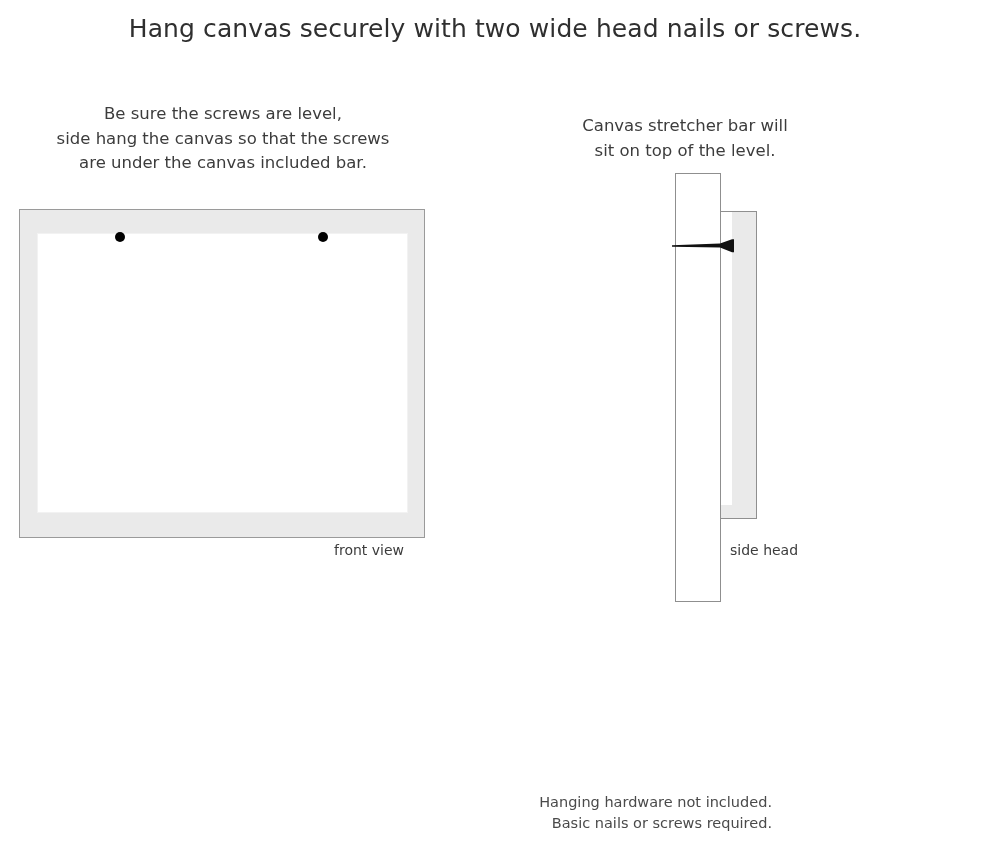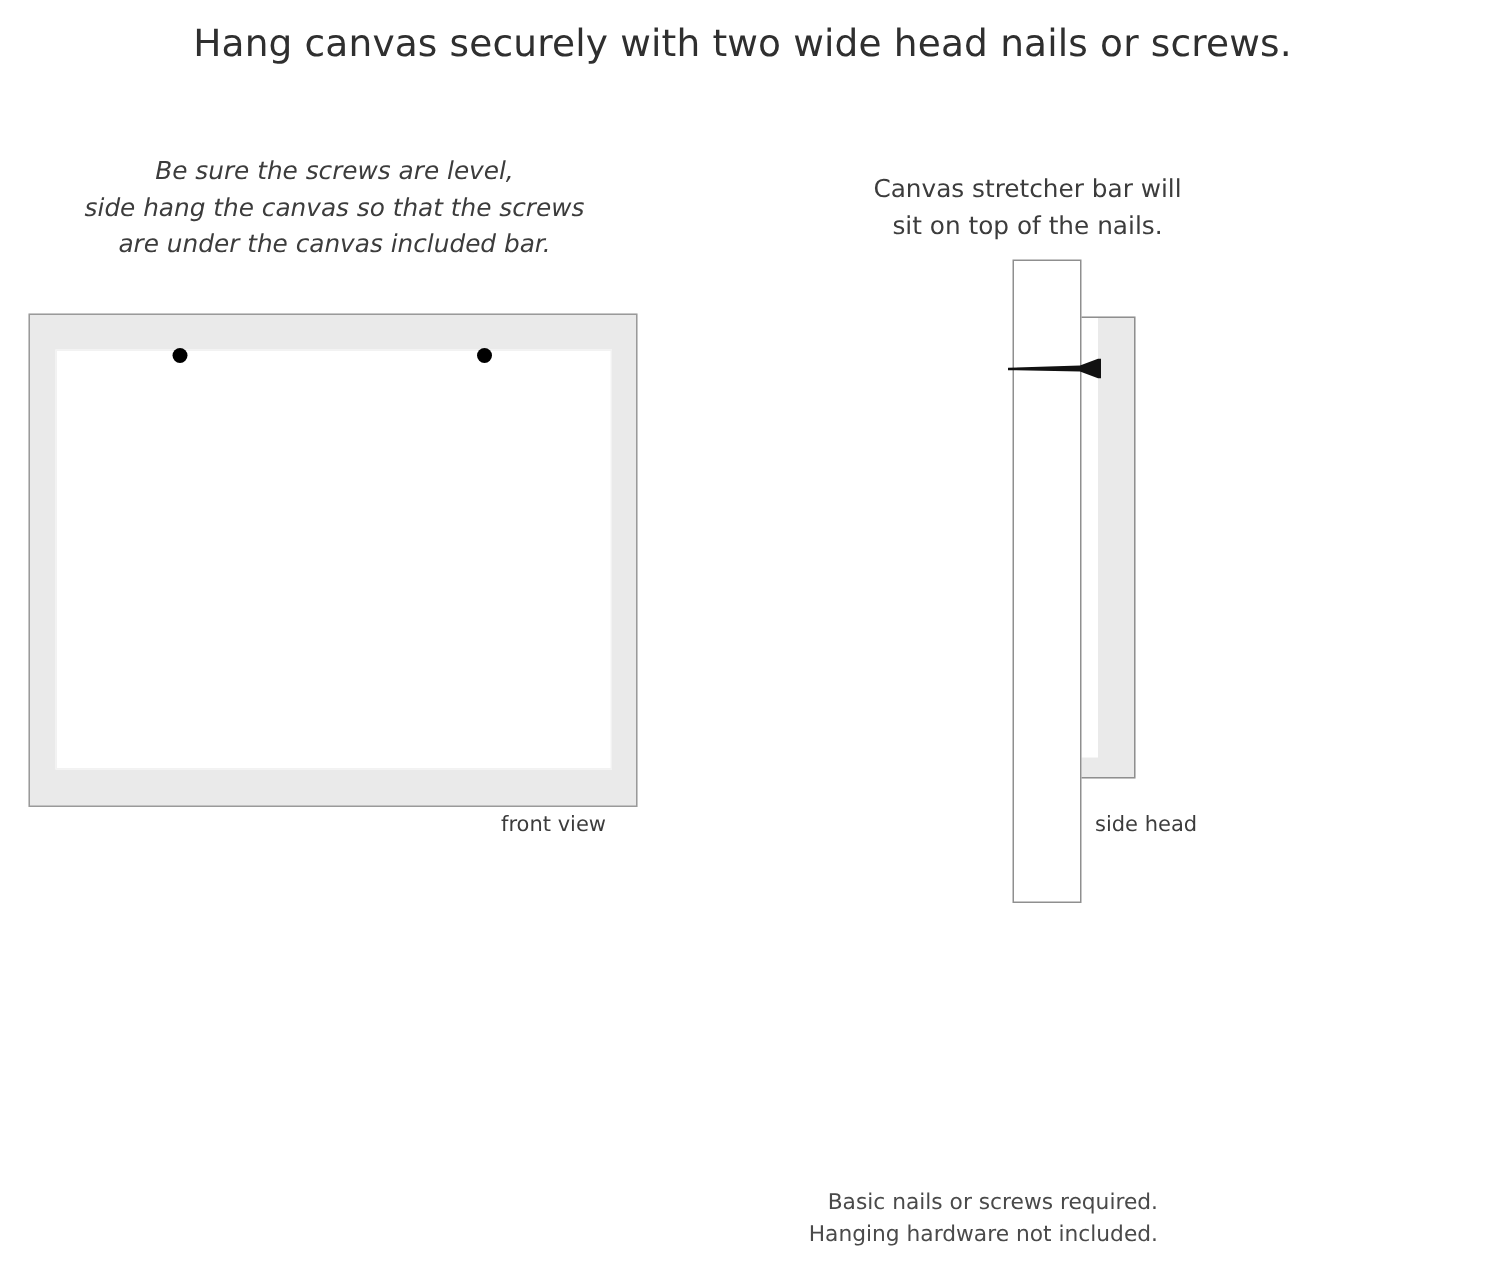--- a/index.html
+++ b/index.html
@@ -38,21 +38,20 @@
     position: absolute;
     text-align: center;
     font-size: 16.5px;
     line-height: 24.5px;
     color: #3c3c3c;
   }
   .caption-left {
     left: 8px;
     top: 102px;
     width: 430px;
-    font-style: italic;
   }
   .caption-right {
     left: 540px;
     top: 114px;
     width: 290px;
   }
   .caption .line { display: block; white-space: nowrap; }
 
   .view-label {
     position: absolute;
@@ -166,21 +165,21 @@
   <div class="headline">Hang canvas securely with two wide head nails or screws.</div>
 
   <div class="caption caption-left">
     <span class="line">Be sure the screws are level,</span>
     <span class="line">side hang the canvas so that the screws</span>
     <span class="line">are under the canvas included bar.</span>
   </div>
 
   <div class="caption caption-right">
     <span class="line">Canvas stretcher bar will</span>
-    <span class="line">sit on top of the nails.</span>
+    <span class="line">sit on top of the level.</span>
   </div>
 
   <div id="front-view">
     <div class="frame-outer"></div>
     <div class="frame-inner"></div>
     <div class="screw-dot" id="screw-left"></div>
     <div class="screw-dot" id="screw-right"></div>
   </div>
 
   <div class="view-label label-front">front view</div>
@@ -192,17 +191,17 @@
     <div class="wall-rect"></div>
     <svg class="nail" viewBox="0 0 80 22">
 
       <polygon points="0,10.2 48,8.6 60,4.2 62,4.2 62,17.2 60,17.2 48,12.6 0,11.8" fill="#111111"></polygon>
     </svg>
   </div>
 
   <div class="view-label label-side">side head</div>
 
   <div class="footer">
+    <span class="line">Hanging hardware not included.</span>
     <span class="line">Basic nails or screws required.</span>
-    <span class="line">Hanging hardware not included.</span>
   </div>
 
 </div>
 
 </body></html>

